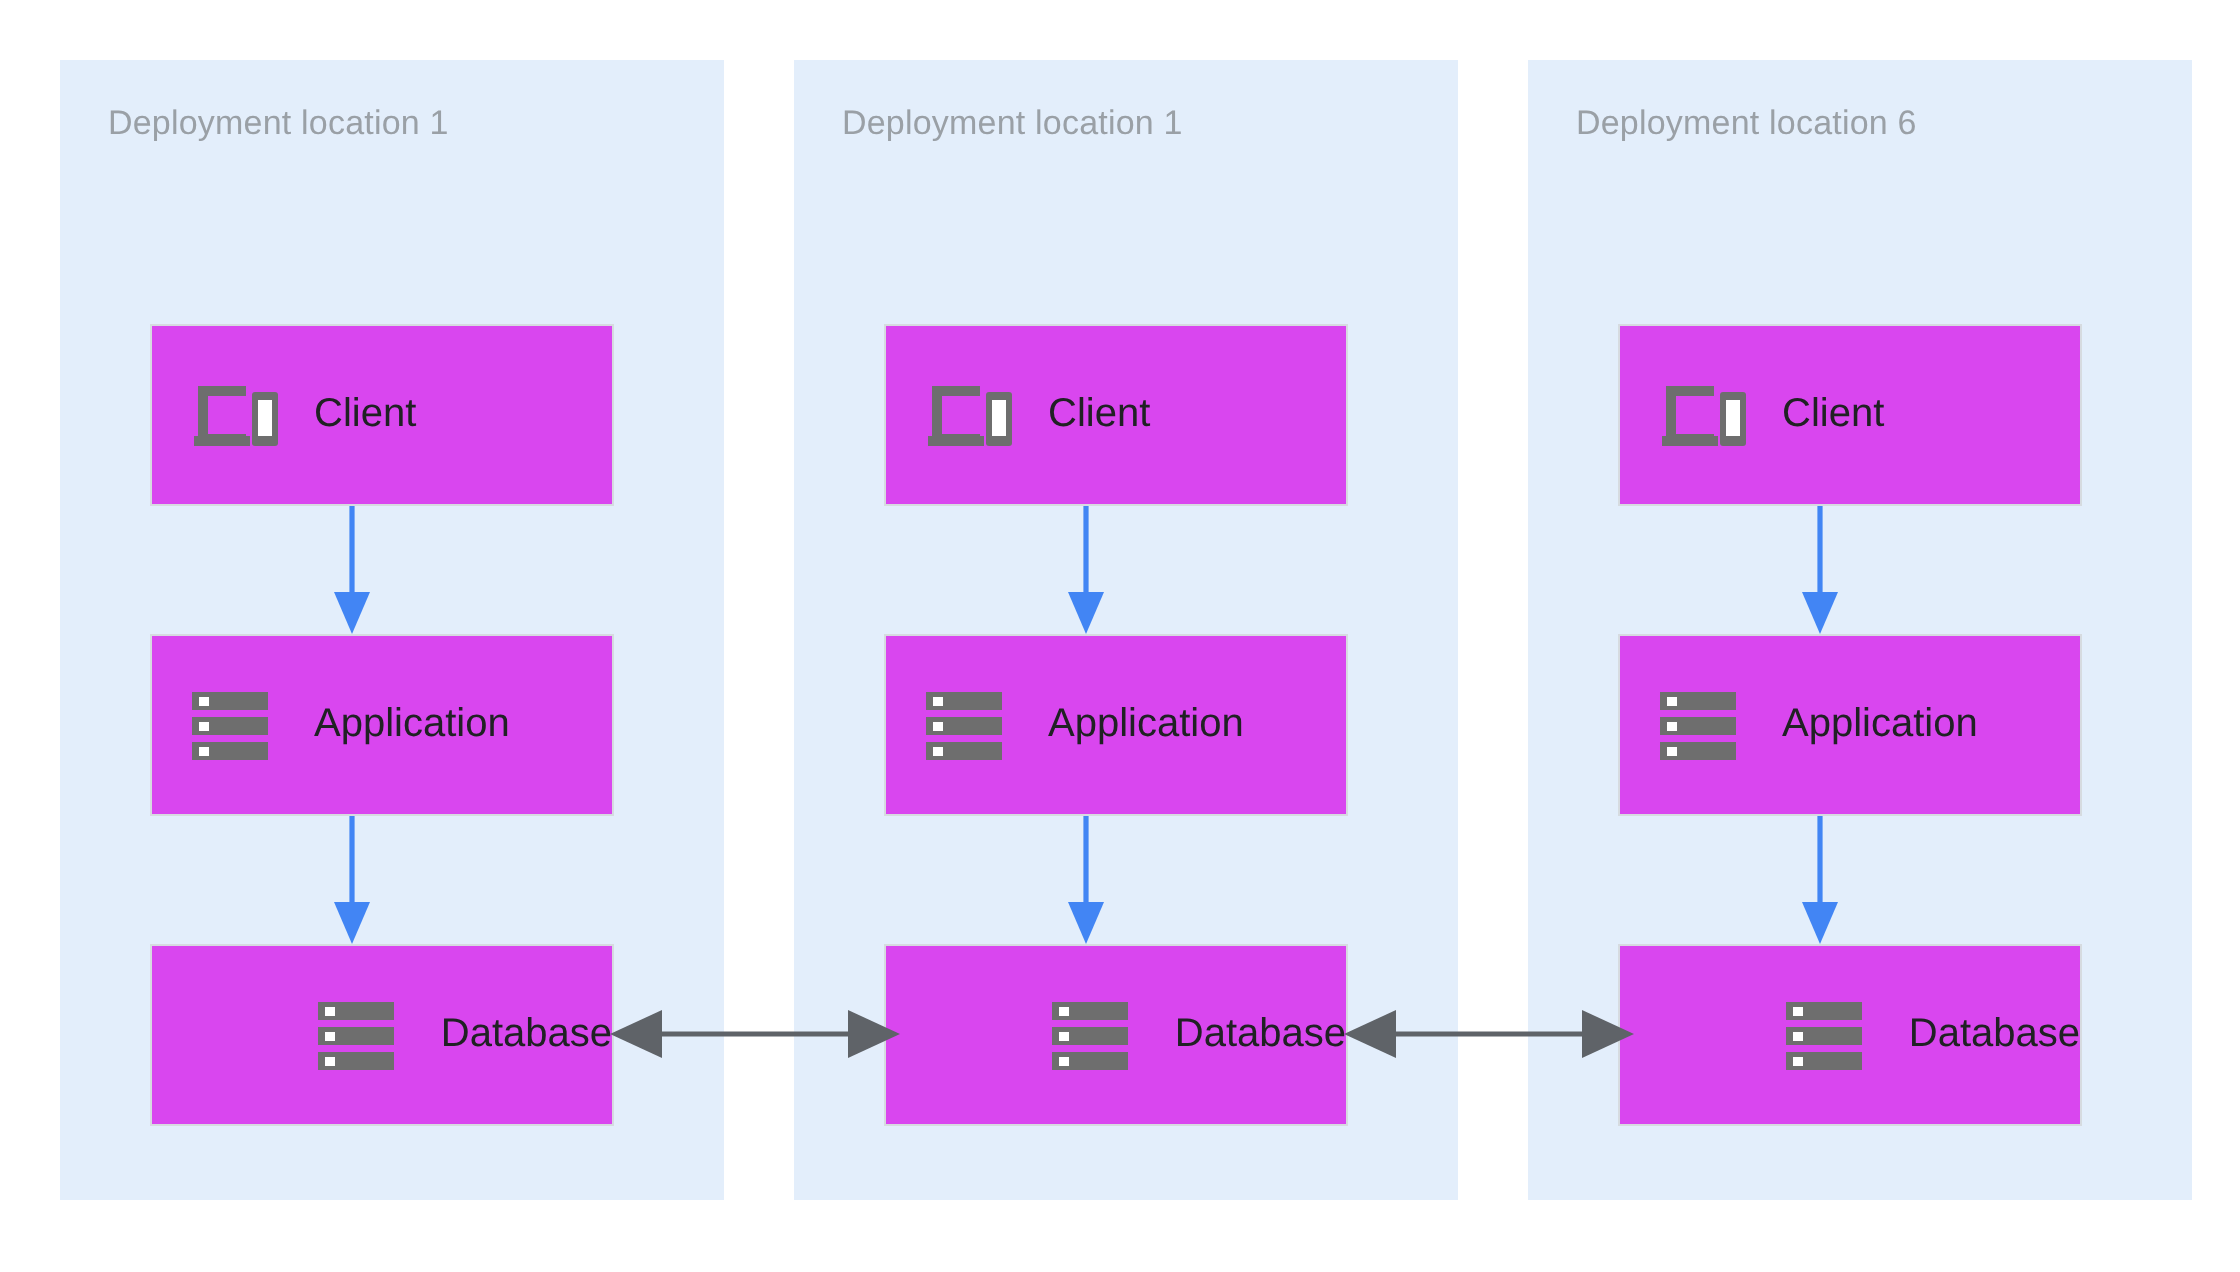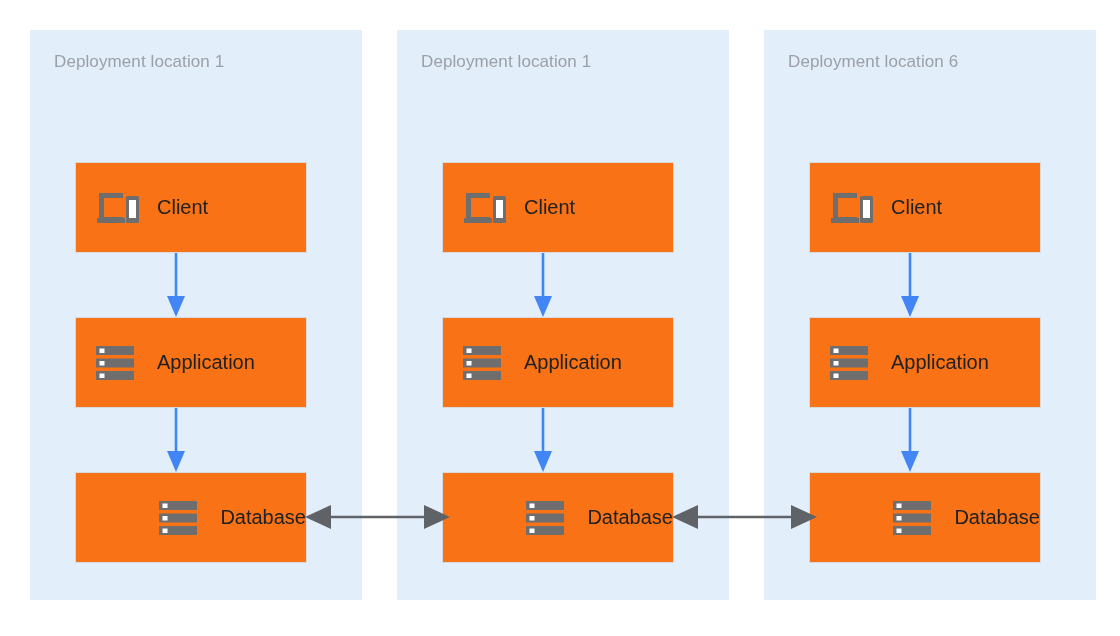--- a/index.html
+++ b/index.html
@@ -44,21 +44,21 @@
     letter-spacing: 0.1px;
     white-space: nowrap;
   }
 
   
   .node {
     position: absolute;
     left: 45px;
     width: 232px;
     height: 91px;
-    background: #f97316;
+    background: #d946ef;
     border: 1px solid #d6dbe0;
     box-sizing: border-box;
     display: flex;
     align-items: center;
     padding-left: 19px;
   }
   .node.row0 { top: 132px; }
   .node.row1 { top: 287px; }
   .node.row2 { top: 442px; justify-content: flex-end; }
 

